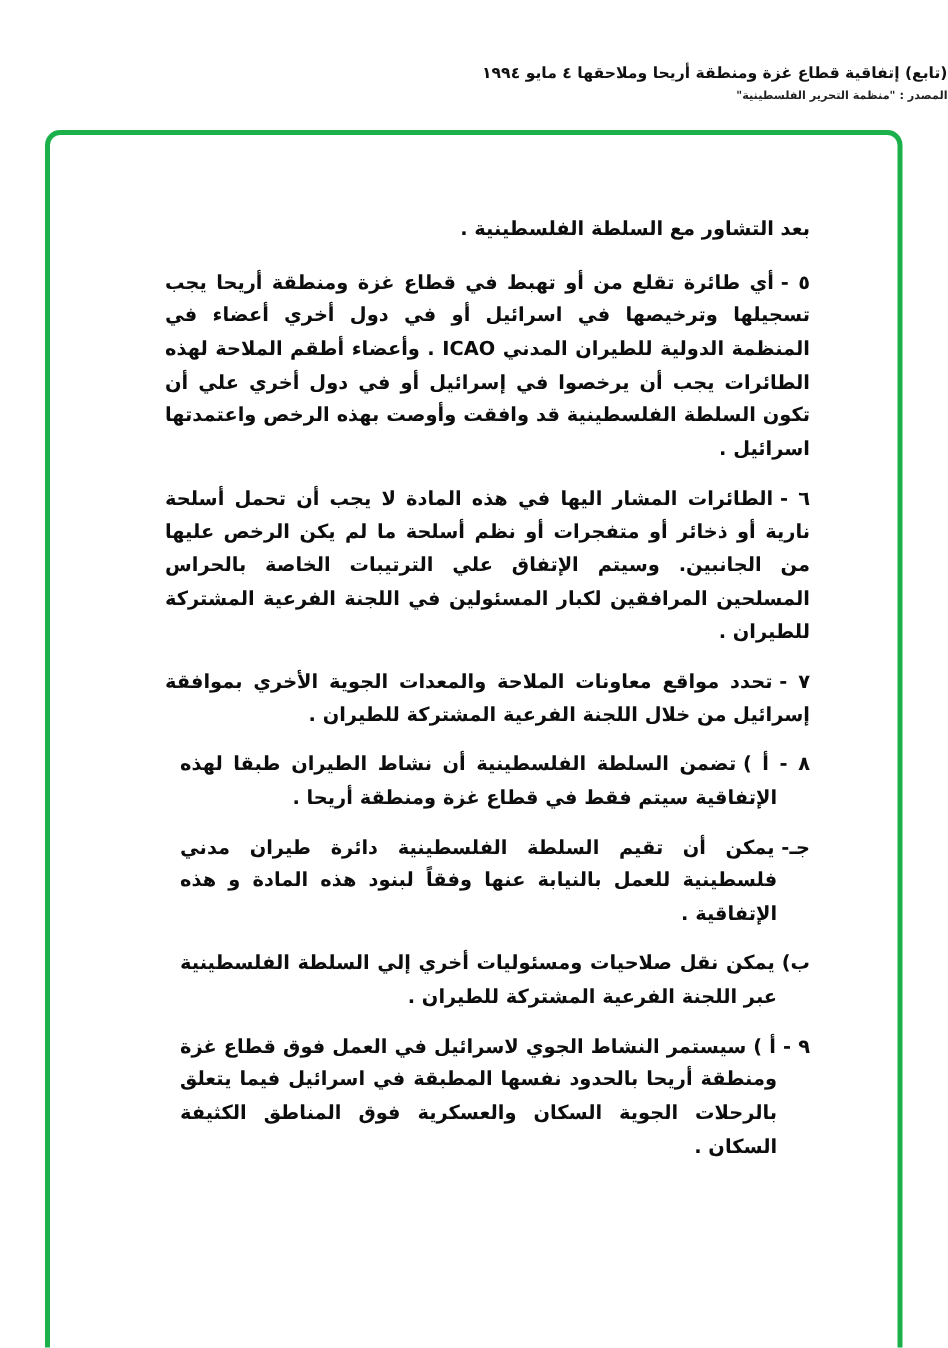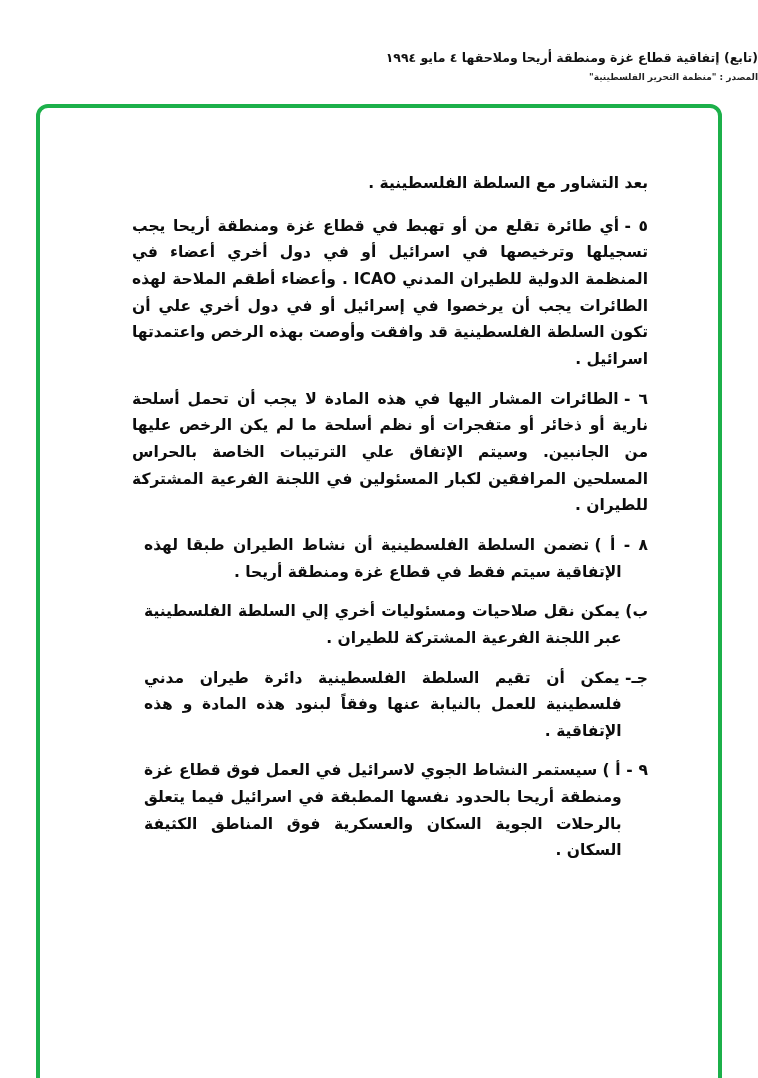--- a/index.html
+++ b/index.html
@@ -77,31 +77,34 @@
       <p class="para intro">بعد التشاور مع السلطة الفلسطينية .</p>
 
       <p class="para">
         <span class="marker">٥ -</span><span>أي طائرة تقلع من أو تهبط في قطاع غزة ومنطقة أريحا يجب تسجيلها وترخيصها في اسرائيل أو في دول أخري أعضاء في المنظمة الدولية للطيران المدني ICAO .  وأعضاء أطقم الملاحة لهذه الطائرات يجب أن يرخصوا في إسرائيل أو في دول أخري علي أن تكون السلطة الفلسطينية قد وافقت وأوصت بهذه الرخص واعتمدتها اسرائيل .</span>
       </p>
 
       <p class="para">
         <span class="marker">٦ -</span><span>الطائرات المشار اليها في هذه المادة لا يجب أن تحمل أسلحة نارية أو ذخائر أو متفجرات أو نظم أسلحة ما لم يكن الرخص عليها من الجانبين. وسيتم الإتفاق علي الترتيبات الخاصة بالحراس المسلحين المرافقين لكبار المسئولين في اللجنة الفرعية المشتركة للطيران .</span>
       </p>
 
+      <p class="para">
+        <span class="marker">٧ -</span><span>تحدد مواقع معاونات الملاحة والمعدات الجوية الأخري بموافقة إسرائيل من خلال اللجنة الفرعية المشتركة للطيران .</span>
+      </p>
 
       <p class="para hang">
         <span class="marker">٨ - أ )</span><span>تضمن السلطة الفلسطينية أن نشاط الطيران طبقا لهذه الإتفاقية سيتم فقط في قطاع غزة ومنطقة أريحا .</span>
       </p>
 
       <p class="para hang">
-        <span class="marker">ب)</span><span>يمكن نقل صلاحيات ومسئوليات أخري إلي السلطة الفلسطينية عبر اللجنة الفرعية المشتركة للطيران .</span>
+        <span class="marker">جـ-</span><span>يمكن أن تقيم السلطة الفلسطينية دائرة طيران مدني فلسطينية للعمل بالنيابة عنها وفقاً لبنود هذه المادة و هذه الإتفاقية .</span>
       </p>
 
       <p class="para hang">
-        <span class="marker">جـ-</span><span>يمكن أن تقيم السلطة الفلسطينية دائرة طيران مدني فلسطينية للعمل بالنيابة عنها وفقاً لبنود هذه المادة و هذه الإتفاقية .</span>
+        <span class="marker">ب)</span><span>يمكن نقل صلاحيات ومسئوليات أخري إلي السلطة الفلسطينية عبر اللجنة الفرعية المشتركة للطيران .</span>
       </p>
 
       <p class="para hang">
         <span class="marker">٩ - أ )</span><span>سيستمر النشاط الجوي لاسرائيل في العمل فوق قطاع غزة ومنطقة أريحا بالحدود نفسها المطبقة في اسرائيل فيما يتعلق بالرحلات الجوية السكان والعسكرية فوق المناطق الكثيفة السكان .</span>
       </p>
 
     </div>
   </div>
 
   <footer class="page-footer">

